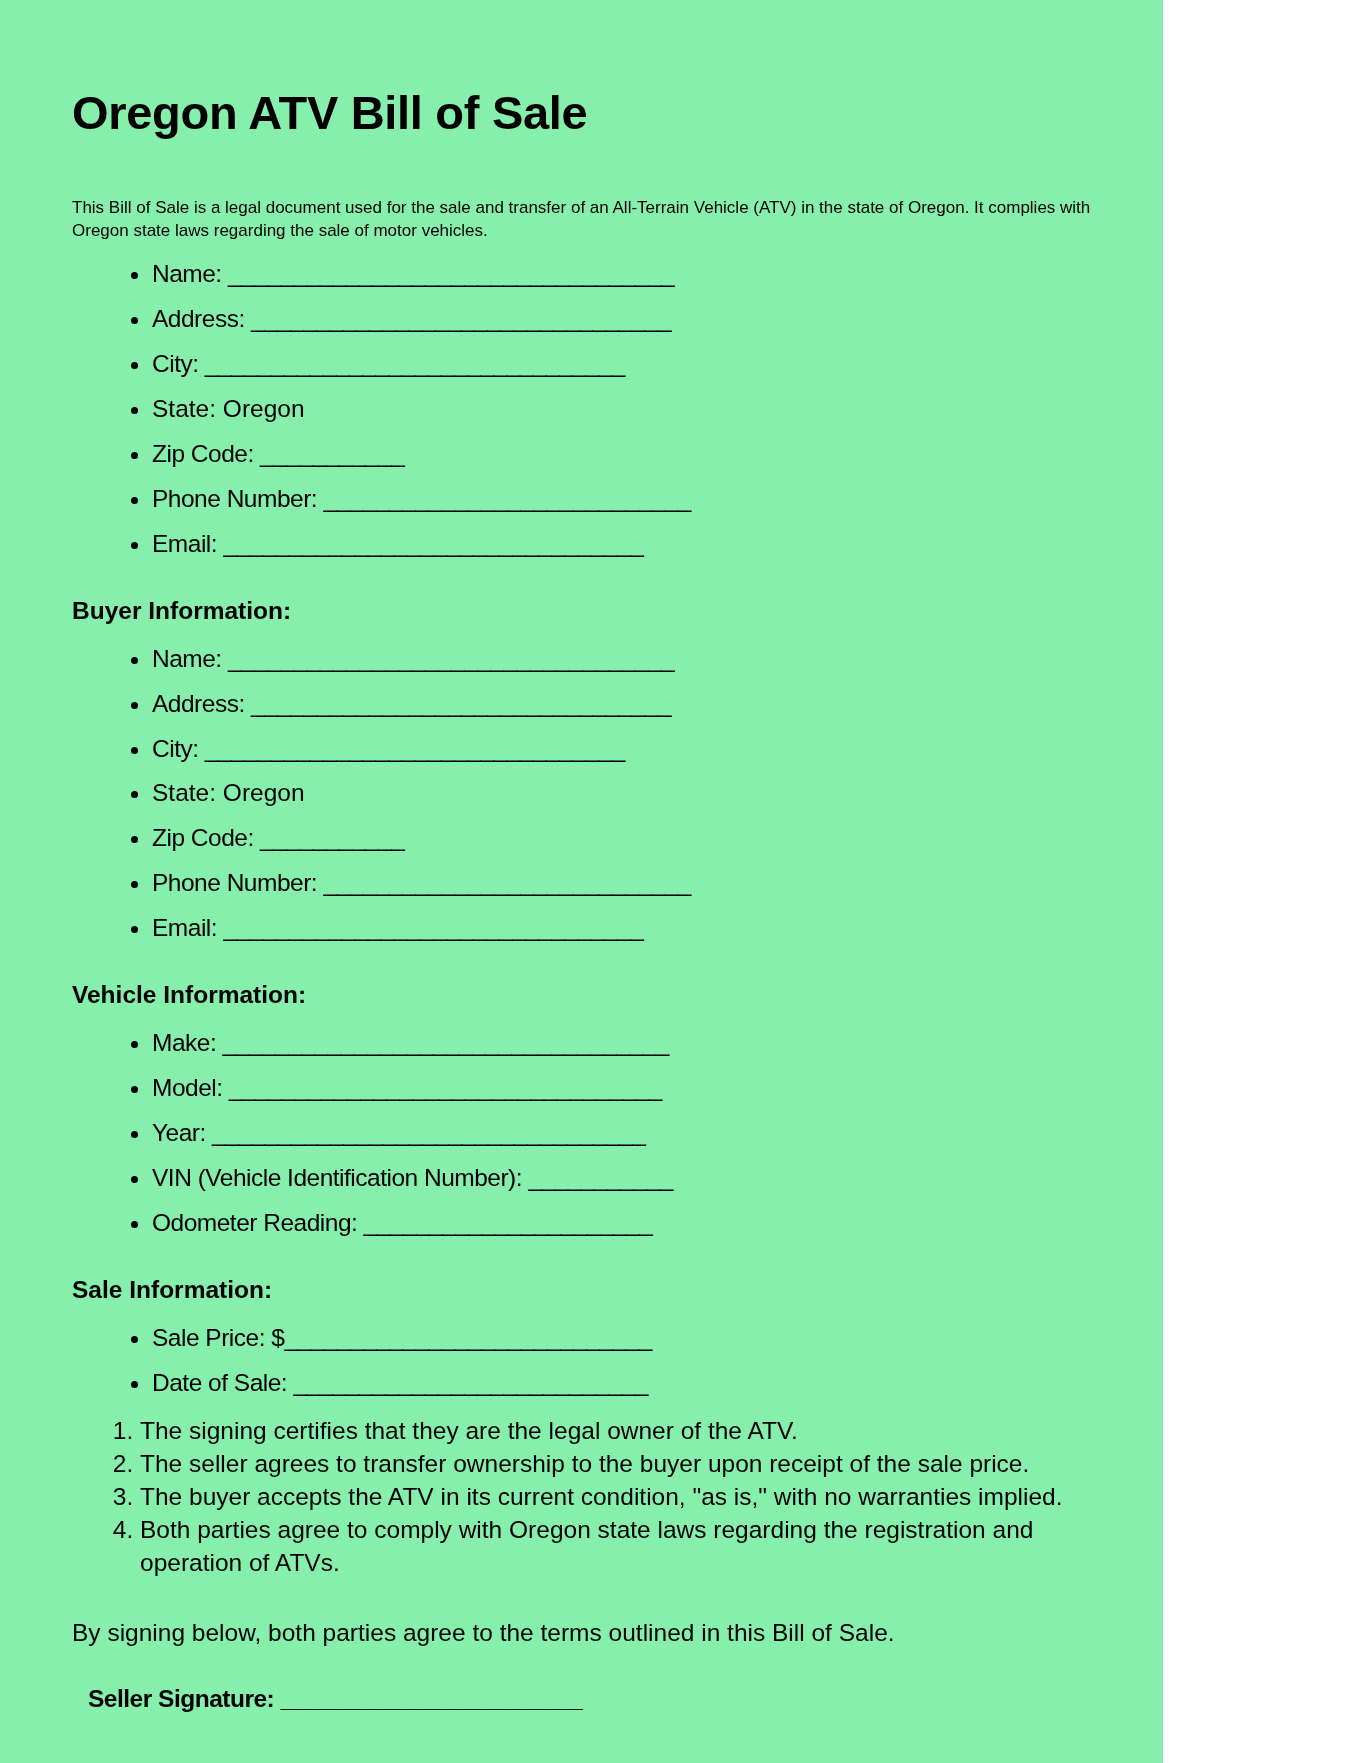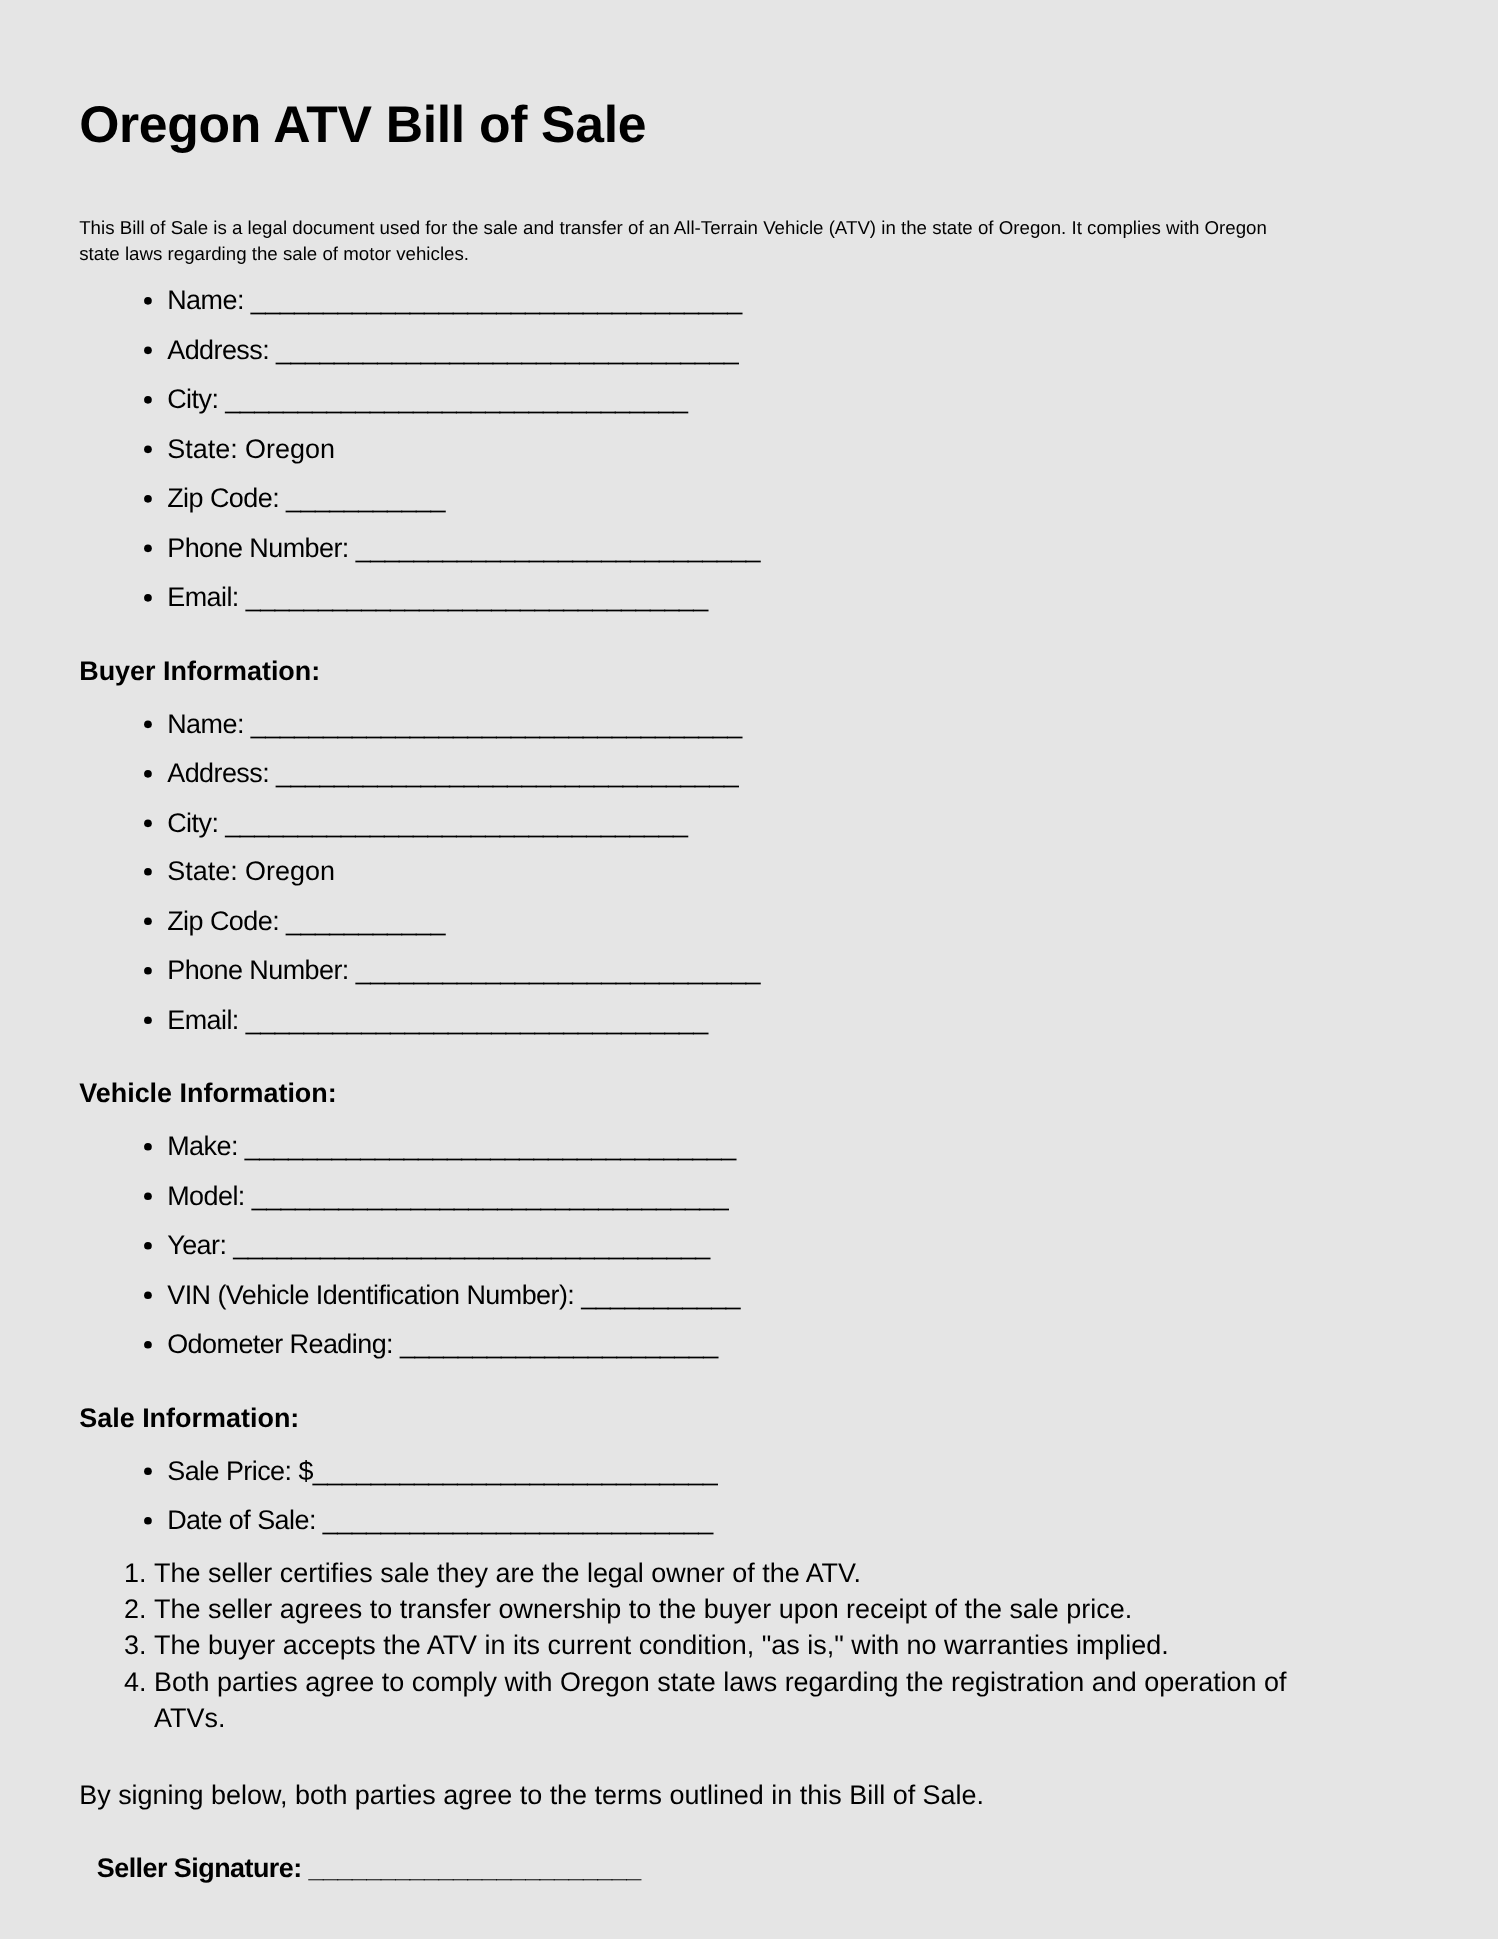--- a/index.html
+++ b/index.html
@@ -11,23 +11,23 @@
     width: 1362px;
     height: 1763px;
     position: relative;
     font-family: "Liberation Sans", sans-serif;
     color: #000000;
     overflow: hidden;
   }
   .page {
     position: absolute;
     left: 0; top: 0;
-    width: 1362px;
+    width: 1163px;
     height: 1763px;
-    background: #e5e5e5;
+    background: #86efac;
     box-sizing: border-box;
     padding: 78px 72px 0 72px;
   }
   .doc-title {
     font-size: 47px;
     font-weight: bold;
     letter-spacing: -0.3px;
     margin: 0 0 0 0;
     padding-top: 8px;
     line-height: 1.15;
@@ -129,21 +129,21 @@
     <li class="blank">Odometer Reading: ______________________</li>
   </ul>
 
   <h2 class="section-heading">Sale Information:</h2>
   <ul class="field-list">
     <li class="blank">Sale Price: $____________________________</li>
     <li class="blank">Date of Sale: ___________________________</li>
   </ul>
 
   <ol class="terms-list">
-    <li>The seller certifies sale they are the legal owner of the ATV.</li>
+    <li>The signing certifies that they are the legal owner of the ATV.</li>
     <li>The seller agrees to transfer ownership to the buyer upon receipt of the sale price.</li>
     <li>The buyer accepts the ATV in its current condition, "as is," with no warranties implied.</li>
     <li>Both parties agree to comply with Oregon state laws regarding the registration and operation of ATVs.</li>
   </ol>
 
   <p class="closing">By signing below, both parties agree to the terms outlined in this Bill of Sale.</p>
 
   <p class="signature-line blank">Seller Signature: _______________________</p>
 
 

